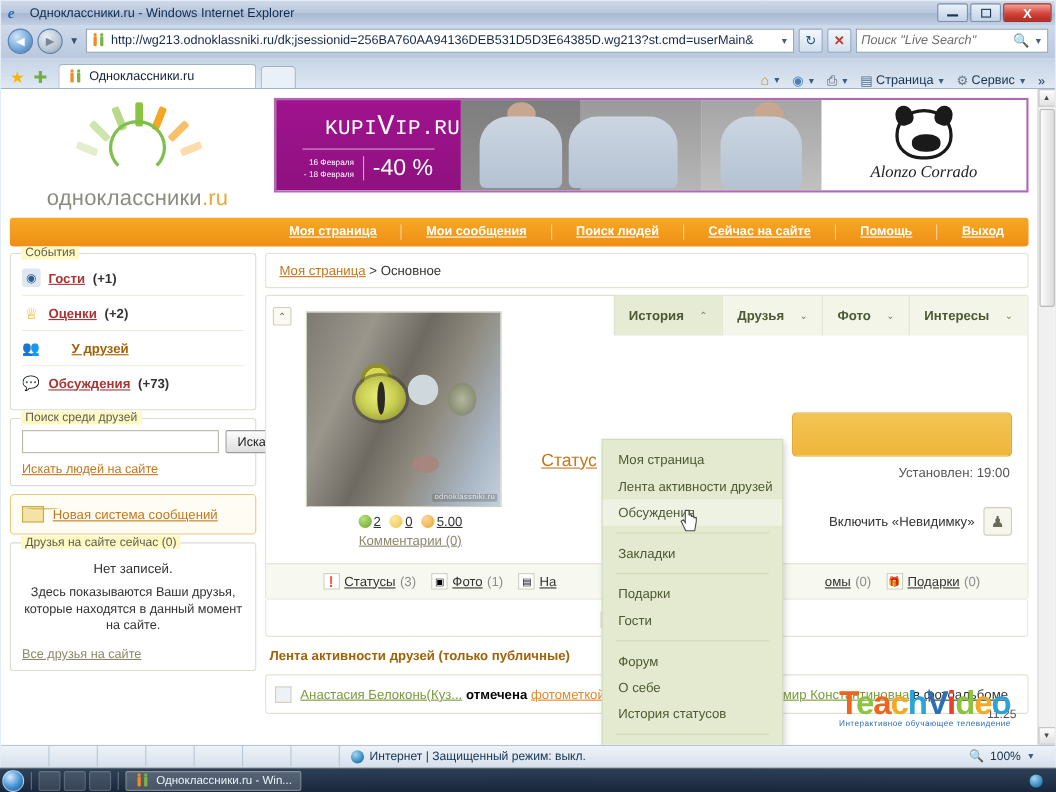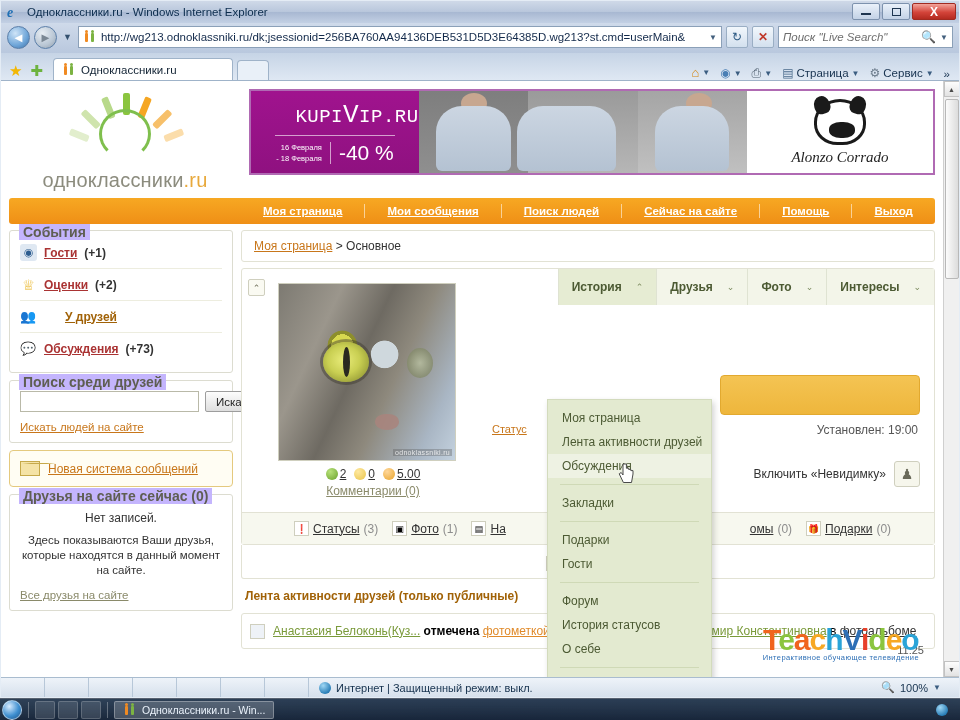--- a/index.html
+++ b/index.html
@@ -226,22 +226,22 @@
 
   .ok-body { display:flex; padding:0 8px; margin-top:6px; height:440px;}
 
   
   .ok-left { width:224px; }
   .fieldset {
     border:1px solid #dcdcd0; border-radius:3px; margin-bottom:7px;
     padding:6px 10px 8px; position:relative; background:#fff;
   }
   .fieldset > .legend {
-    position:absolute; top:-7px; left:9px; background:#c4b5fd; padding:0 4px;
-    font-size:14px; font-weight:bold; color:#5e5e52;
+    position:absolute; top:-7px; left:9px; background:#fef9c3; padding:0 4px;
+    font-size:11px; font-weight:normal; color:#5e5e52;
   }
   .evt-row {
     display:flex; align-items:center; gap:7px; padding:7px 0;
     border-bottom:1px solid #ededdf;
   }
   .evt-row:last-child { border-bottom:none; }
   .evt-row a { color:#a33; font-size:12px; font-weight:bold; text-decoration:underline;}
   .evt-row a.dim { color:#a16207; font-weight:bold;margin-left:21px; }
   .evt-row .cnt { font-size:12px; font-weight:bold; color:#333; }
   .ico { width:17px;height:17px;flex:0 0 17px; border-radius:3px; display:flex;align-items:center;justify-content:center;font-size:11px;}
@@ -346,21 +346,21 @@
     position:absolute; right:16px; top:140px; font-size:12px; color:#555;
   }
   .invis-row {
     position:absolute; right:14px; top:178px; display:flex; align-items:center; gap:8px;
   }
   .invis-row .lbl { font-size:12px; color:#333;}
   .invis-btn {
     width:26px;height:26px;border:1px solid #cfcfbe;background:#f6f6ec;border-radius:3px;
     display:flex;align-items:center;justify-content:center; font-size:14px; color:#6a6a5a;
   }
-  .status-link { position:absolute; left:0; top:140px; font-size:11px;}
+  .status-link { position:absolute; left:0; top:128px; font-size:16px;}
   .status-link a { color:#c8761a; text-decoration:underline;}
 
   .counters-bar {
     border-top:1px solid #e2e2d4; background:#f7f8ef; margin-top:14px;
     display:flex; align-items:center; gap:14px; padding:8px 0 8px 52px; font-size:12px;
   }
   .counters-bar .citem { display:flex; align-items:center; gap:4px; white-space:nowrap;}
   .counters-bar a { color:#333; text-decoration:underline;}
   .counters-bar .grey { color:#8d8d8d;}
   .cico { width:15px;height:15px;border:1px solid #cfcfbe;background:#fff;display:flex;align-items:center;justify-content:center;font-size:9px;}
@@ -789,22 +789,22 @@
           <div class="dd-item">Моя страница</div>
           <div class="dd-item">Лента активности друзей</div>
           <div class="dd-item hover">Обсуждения</div>
           <div class="dd-sep"></div>
           <div class="dd-item">Закладки</div>
           <div class="dd-sep"></div>
           <div class="dd-item">Подарки</div>
           <div class="dd-item">Гости</div>
           <div class="dd-sep"></div>
           <div class="dd-item">Форум</div>
+          <div class="dd-item">О себе</div>
           <div class="dd-item">История статусов</div>
-          <div class="dd-item">О себе</div>
           <div class="dd-sep"></div>
           <div class="dd-item">Чёрный список</div>
 
         </div>
 
         <svg class="cursor-hand" viewBox="0 0 18 22">
           <path d="M6 1 L6 12 L4.2 9.5 L2.2 10.8 L6.4 19.5 L14.5 19.5 L16 11 L16 7.6 L13.8 7.6 L13.8 6.4 L11.6 6.4 L11.6 5.2 L9.4 5.2 L9.4 1 Z" fill="#ffffff" stroke="#4a4a4a" stroke-width="1"></path>
         </svg>
 
       </div>

